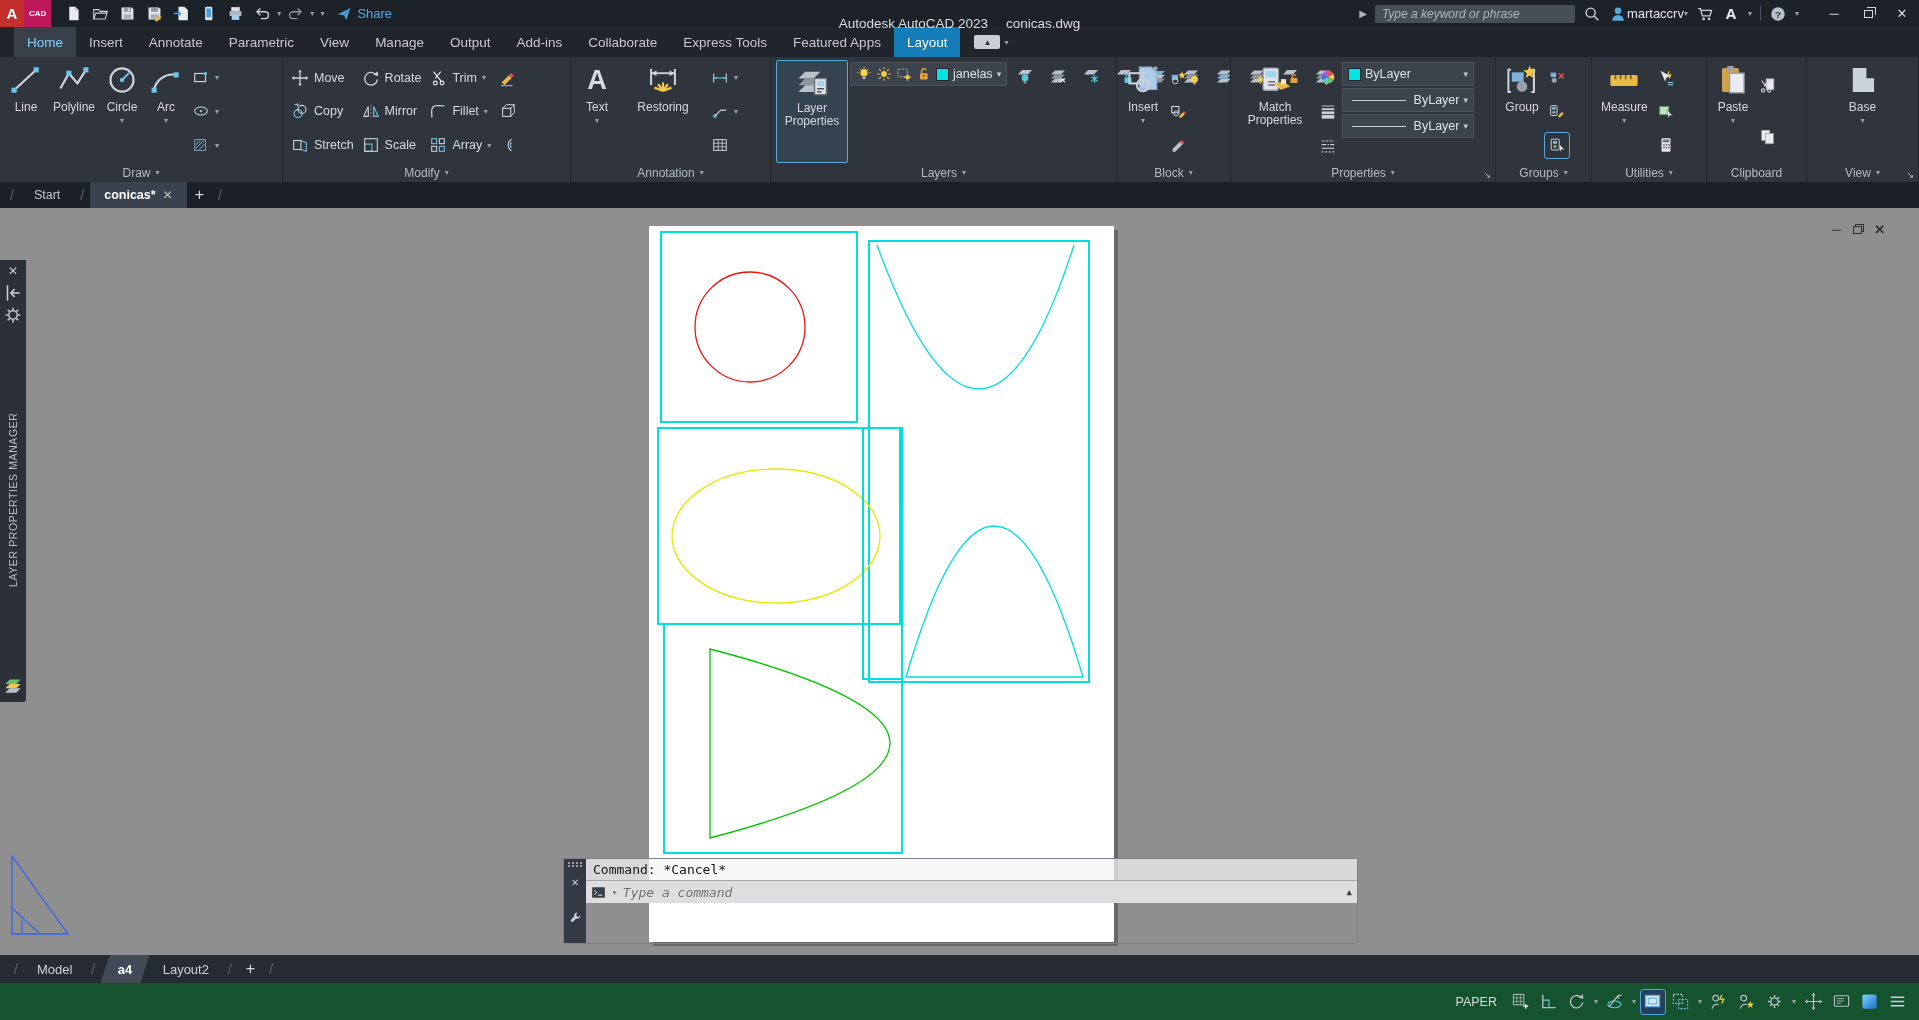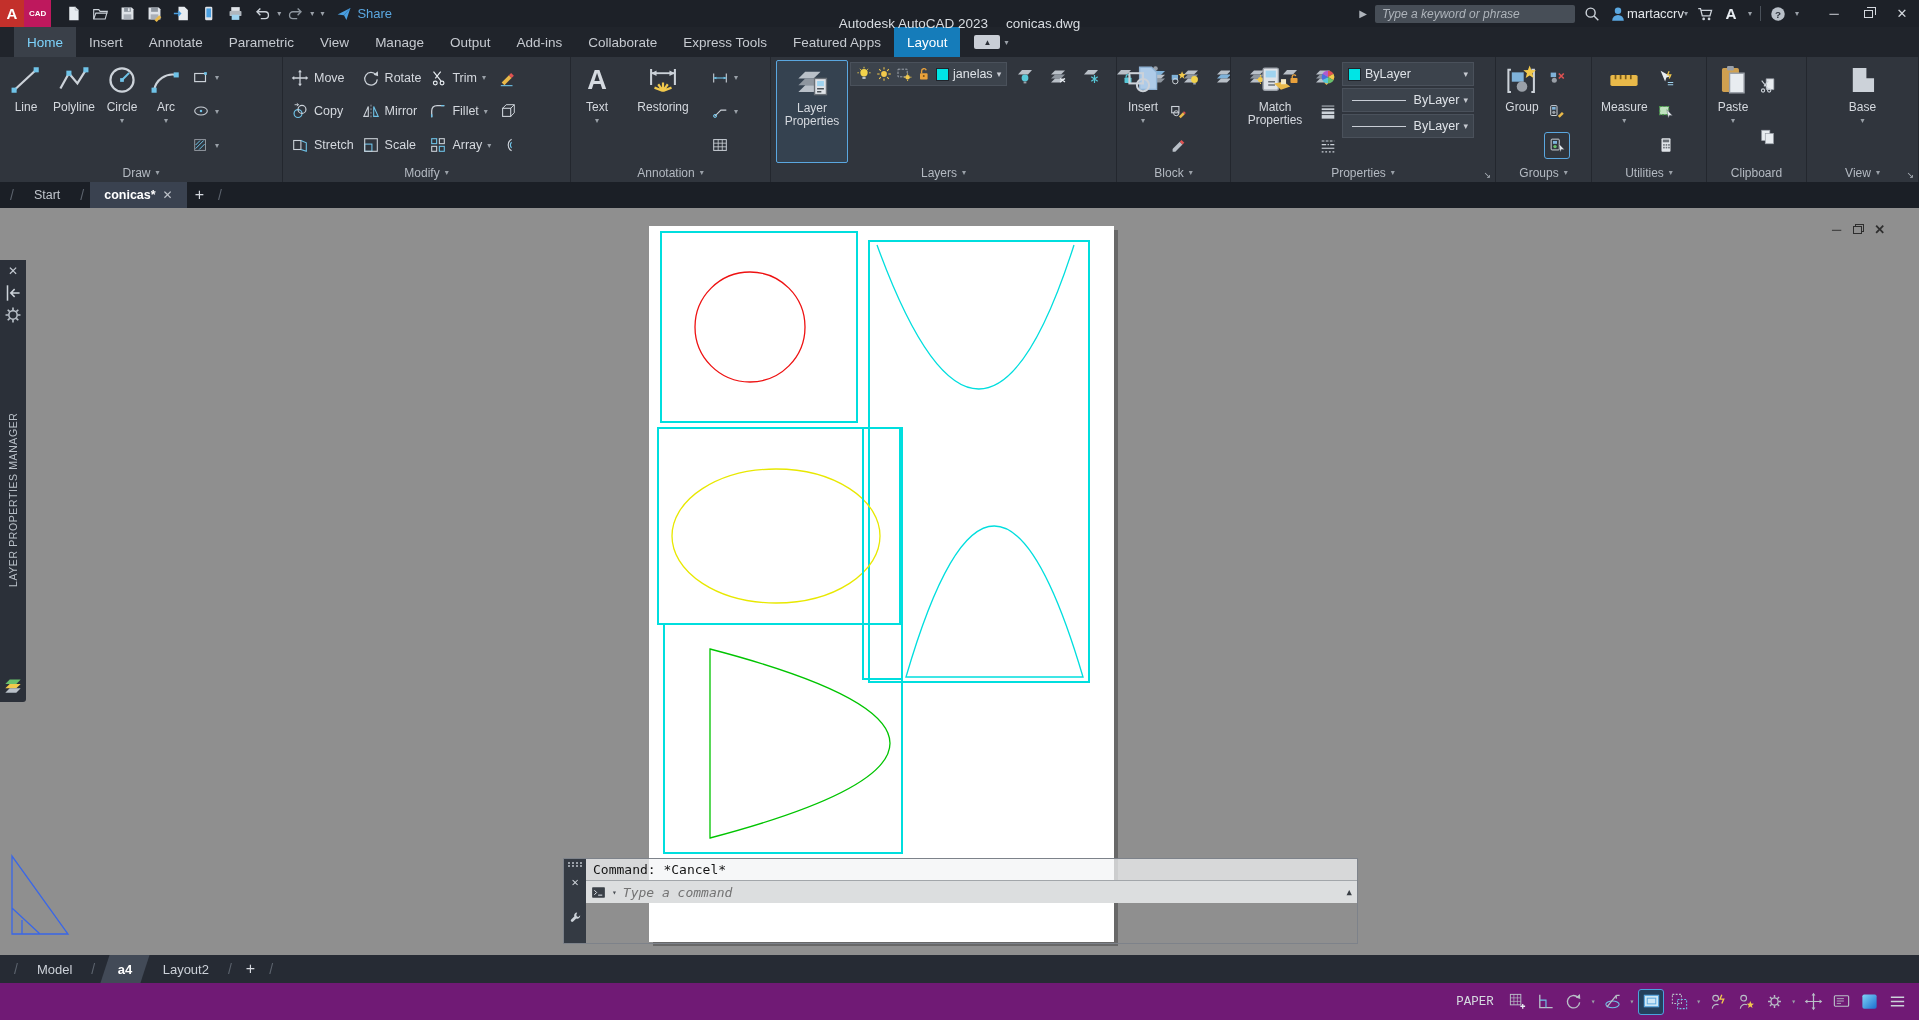--- a/index.html
+++ b/index.html
@@ -98,21 +98,21 @@
   .cmd-ph { font-style:italic; color:#737373; }
   .cmd-up { margin-left:auto; color:#3a3f45; font-size:9px; }
 
   
   .layout-tabs { height:28px; background:#262b34; display:flex; align-items:center; font-size:13px; color:#ccd1d8; padding-left:8px; }
   .ltab { padding:0 13px; height:28px; display:flex; align-items:center; }
   .ltab.active { background:#424a57; transform:skewX(-18deg); margin:0 4px; }
   .ltab.active span { transform:skewX(18deg); font-weight:bold; color:#fff; }
 
   
-  .status-bar { height:37px; background:#701a75; display:flex; align-items:center; justify-content:flex-end; gap:4px; padding-right:10px;font-family:Liberation Mono, monospace; }
+  .status-bar { height:37px; background:#14532d; display:flex; align-items:center; justify-content:flex-end; gap:4px; padding-right:10px; }
   .paper-label { font-size:12.5px; color:#d5d9df; margin-right:8px; }
   .sicon { width:24px; height:24px; display:flex; align-items:center; justify-content:center; border-radius:2px; }
   .sicon .icon { width:19px; height:19px; }
   .sicon.hl { background:#24405c; outline:1px solid #4aa3dd; }
   .schev { font-size:8px; color:#9aa0a8; margin:0 1px; }
 </style>
 </head>
 <body>
 
 <header class="title-bar">

